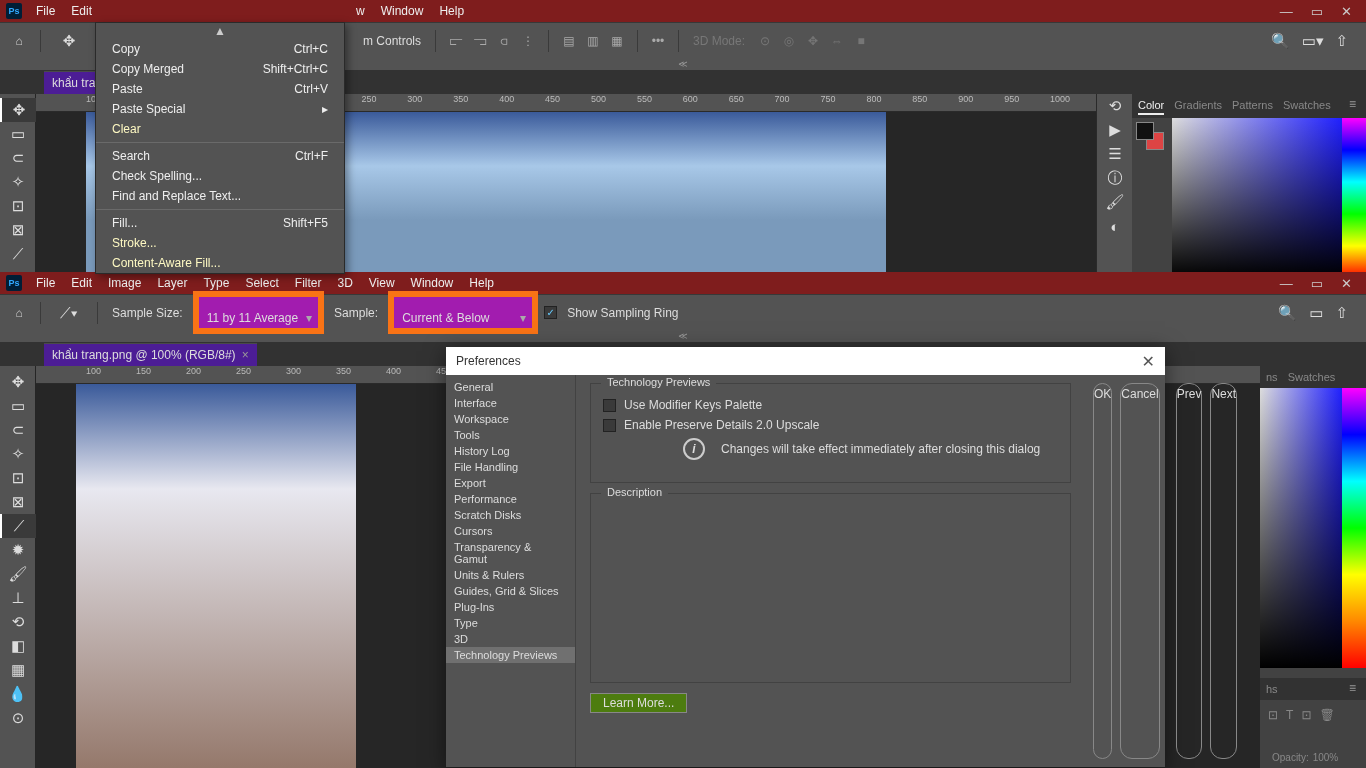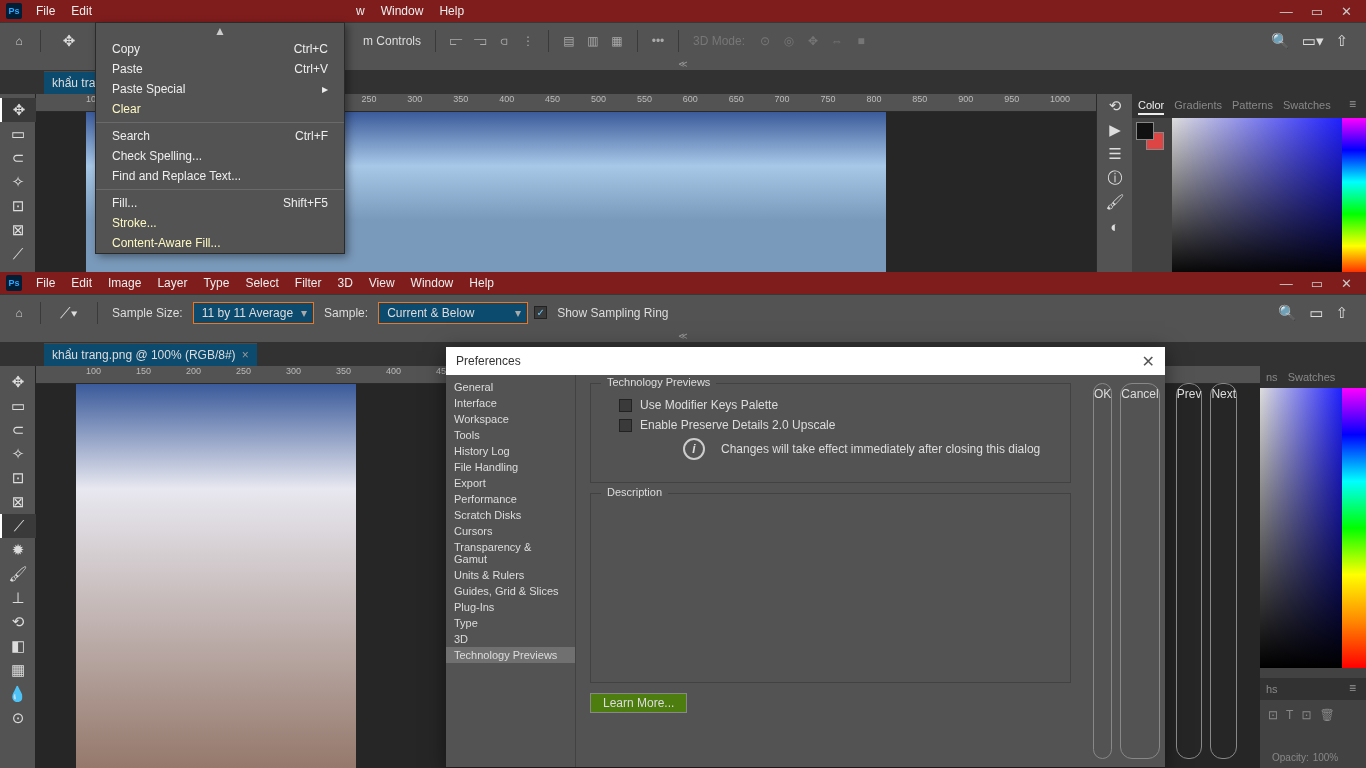--- a/index.html
+++ b/index.html
@@ -9,25 +9,25 @@
 .win-bot{top:272px;height:496px}
 .title-row{height:22px;background:#7f1d1d;display:flex;align-items:center}
 .ps-logo{width:16px;height:16px;background:#001e36;color:#31a8ff;font-size:9px;font-weight:700;display:flex;align-items:center;justify-content:center;margin:0 6px;border-radius:2px}
 .menu-item{padding:3px 8px;color:#eee;cursor:pointer}
 .win-ctrl{margin-left:auto;display:flex;gap:18px;padding-right:14px;color:#ccc}
 .win-ctrl span{cursor:pointer;font-size:13px}
 .opts-row{height:36px;background:#535353;border-top:1px solid #383838;display:flex;align-items:center;padding:0 8px;gap:6px}
 .home-icon{width:22px;height:20px;display:flex;align-items:center;justify-content:center}
 .divider{width:1px;height:22px;background:#3a3a3a;margin:0 4px}
 .opt-label{color:#ddd;margin:0 4px}
-.dropdown{background:#0c4a6e;border:1px solid #f97316;padding:3px 20px 3px 8px;color:#ddd;position:relative;min-width:120px}
+.dropdown{background:#a21caf;border:6px solid #f97316;padding:14px 20px 3px 8px;color:#ddd;position:relative;min-width:120px}
 .dropdown::after{content:"▾";position:absolute;right:6px;color:#aaa}
 .chk{width:13px;height:13px;background:#3a3a3a;border:1px solid #222;display:inline-flex;align-items:center;justify-content:center;color:#6cf;font-size:10px}
 .tab-row{height:24px;background:#323232;display:flex;align-items:center;padding-left:44px}
-.tab{background:#0c4a6e;border-top:1px solid #4a4a4a;padding:4px 8px;color:#ddd;display:flex;align-items:center;gap:6px}
+.tab{background:#4c1d95;border-top:1px solid #4a4a4a;padding:4px 8px;color:#ddd;display:flex;align-items:center;gap:6px}
 .tab .x{color:#999;cursor:pointer}
 .main-area{display:flex;height:calc(100% - 82px);position:relative}
 .win-top .main-area{height:calc(100% - 82px)}
 .tools-col{width:36px;background:#535353;border-right:1px solid #252525;display:flex;flex-direction:column;padding-top:4px}
 .tool{width:36px;height:24px;display:flex;align-items:center;justify-content:center;color:#ddd;cursor:pointer;font-size:15px}
 .tool.sel{background:#3a3a3a;border-left:2px solid #fff}
 .canvas-area{flex:1;background:#262626;position:relative;overflow:hidden}
 .ruler-h{height:18px;background:#535353;border-bottom:1px solid #2a2a2a;display:flex;padding-left:50px;color:#bbb;font-size:9px}
 .ruler-h span{width:50px}
 .canvas{position:absolute;top:18px;left:50px;background:linear-gradient(180deg,#3a5a9a 0%,#a8c8e8 30%,#7a9abb 60%);width:800px;height:180px}
@@ -57,21 +57,21 @@
 .pref-dialog{position:absolute;left:446px;top:347px;width:719px;height:420px;background:#535353;z-index:100;box-shadow:0 4px 20px rgba(0,0,0,.5);color:#ddd}
 .pref-title{height:28px;background:#fff;color:#333;display:flex;align-items:center;padding:0 10px;font-size:12px}
 .pref-title .x{margin-left:auto;font-size:16px;cursor:pointer;color:#555}
 .pref-body{display:flex;height:calc(100% - 28px)}
 .pref-side{width:130px;border-right:1px solid #424242;padding:4px 0}
 .pref-cat{padding:2px 8px;cursor:pointer;font-size:11px}
 .pref-cat.sel{background:#707070}
 .pref-main{flex:1;padding:8px 14px;position:relative}
 .fieldset{border:1px solid #424242;padding:8px 12px 16px;margin-bottom:10px;position:relative}
 .legend{position:absolute;top:-8px;left:10px;background:#535353;padding:0 6px;font-size:11px}
-.pref-row{display:flex;align-items:center;gap:8px;margin:6px 16px}
+.pref-row{display:flex;align-items:center;gap:8px;margin:6px 0}
 .info-icon{width:22px;height:22px;border:2px solid #ccc;border-radius:50%;display:flex;align-items:center;justify-content:center;font-style:italic;font-weight:700;margin-right:8px}
 .pref-btns{width:80px;padding:8px;display:flex;flex-direction:row;gap:8px}
 .btn{border:1px solid #888;border-radius:12px;padding:3px 0;text-align:center;cursor:pointer;font-size:12px;background:transparent}
 .learn-btn{border:1px solid #888;padding:2px 12px;background:#4d7c0f;cursor:pointer;display:inline-block}
 .opacity-row{position:absolute;bottom:0;right:0;width:100px;height:22px;background:#424242;display:flex;align-items:center;padding:0 6px;gap:4px;font-size:10px;color:#888}
 .top-right-icons{margin-left:auto;display:flex;gap:12px;padding-right:10px;color:#ddd;font-size:15px}
 .align-group{display:flex;gap:4px}
 .align-btn{width:20px;height:20px;display:flex;align-items:center;justify-content:center;color:#aaa}
 .panel-menu{margin-left:auto;color:#999;cursor:pointer;padding:0 4px}
 </style>
@@ -203,20 +203,24 @@
     </div>
   </div>
 
   <div class="edit-dropdown">
     <div class="scroll-up">▲</div>
     <div class="dd-item">
         <span>Copy</span>
         <span>Ctrl+C</span>
       </div>
     <div class="dd-item">
+        <span>Copy Merged</span>
+        <span>Shift+Ctrl+C</span>
+      </div>
+    <div class="dd-item">
         <span>Paste</span>
         <span>Ctrl+V</span>
       </div>
     <div class="dd-item dd-arrow">
         <span>Paste Special</span>
         <span></span>
       </div>
     <div class="dd-item dis">
         <span>Clear</span>
         <span></span>

